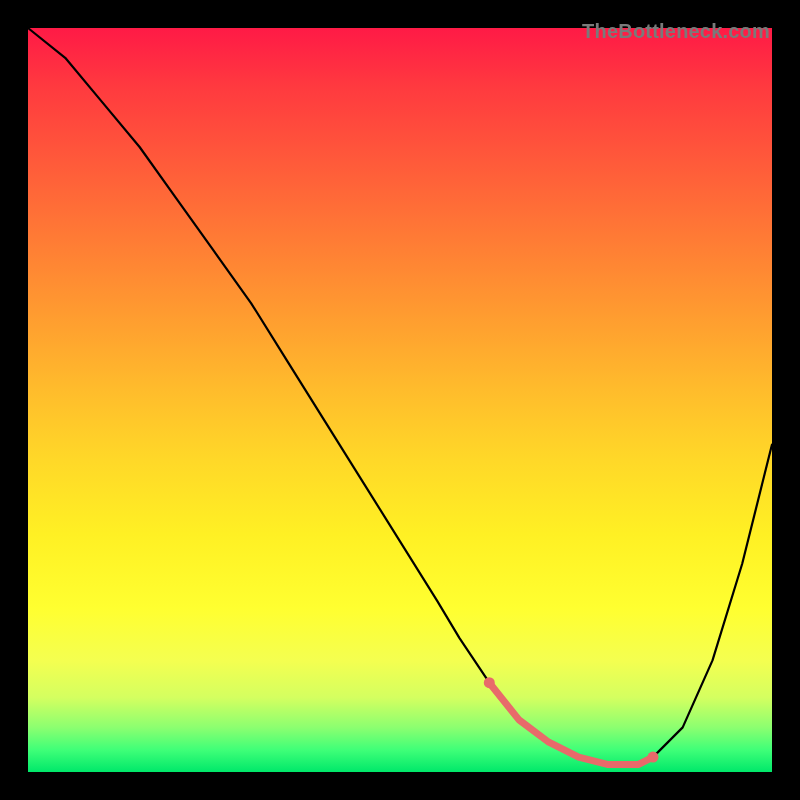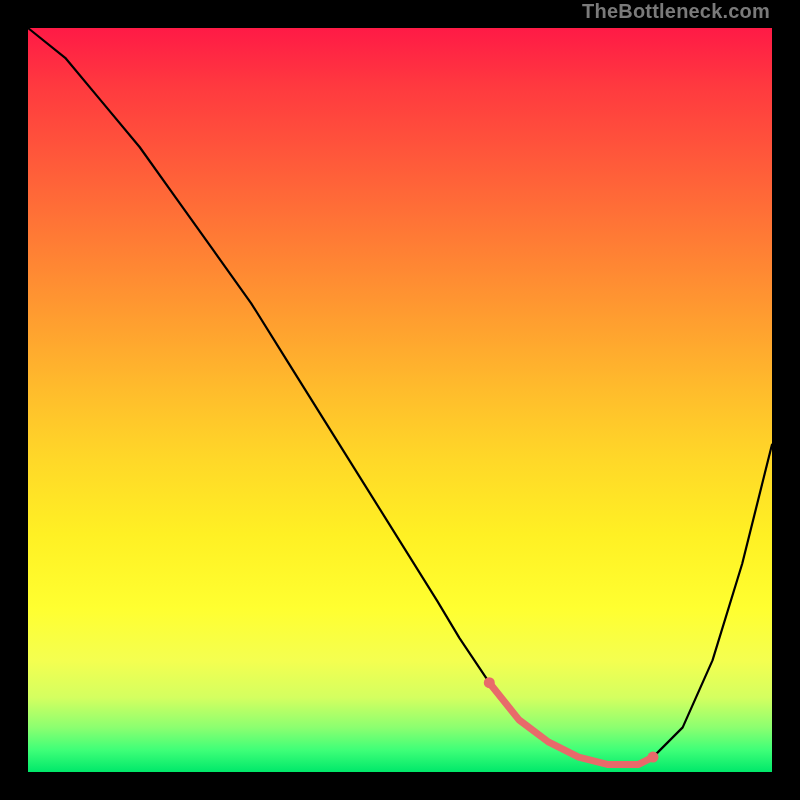--- a/index.html
+++ b/index.html
@@ -37,21 +37,21 @@
       #ffff30 78%,
       #f4ff50 85%,
       #d4ff60 90%,
       #8cff70 94%,
       #40ff78 97%,
       #00e86a 100%
     );
   }
   .watermark {
     position: absolute;
-    top: 0;
+    top: 20px;
     right: 30px;
     color: #7a7a7a;
     font-size: 20px;
     font-weight: 600;
     letter-spacing: 0.2px;
     z-index: 10;
   }
   svg.curve {
     position: absolute;
     left: 0;

